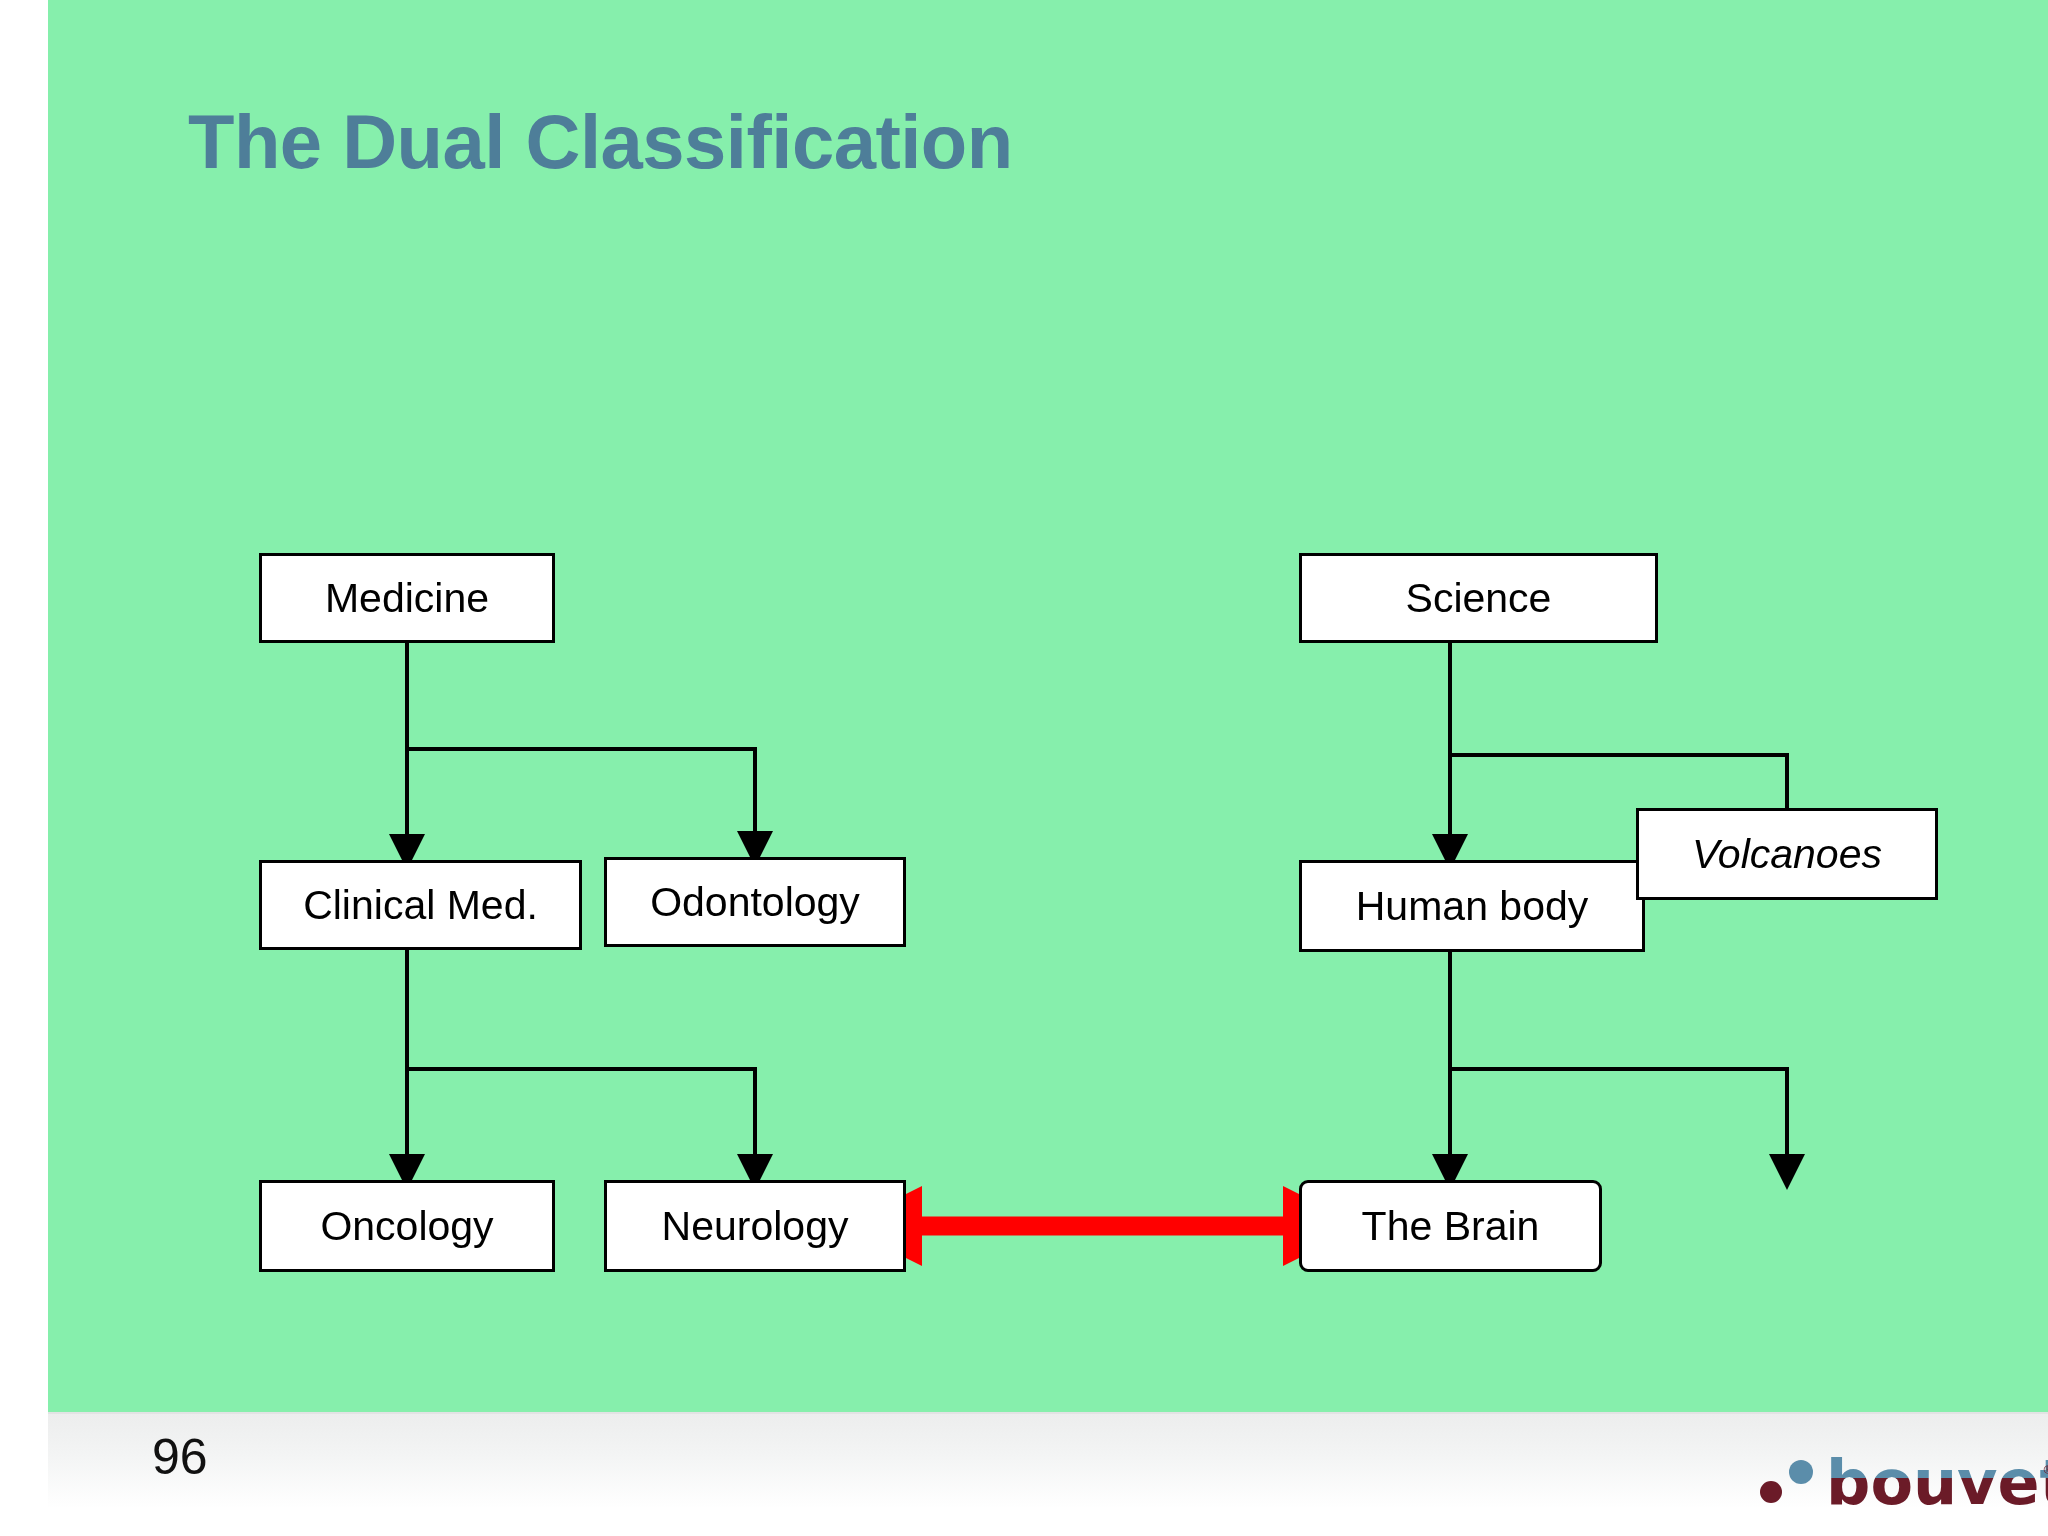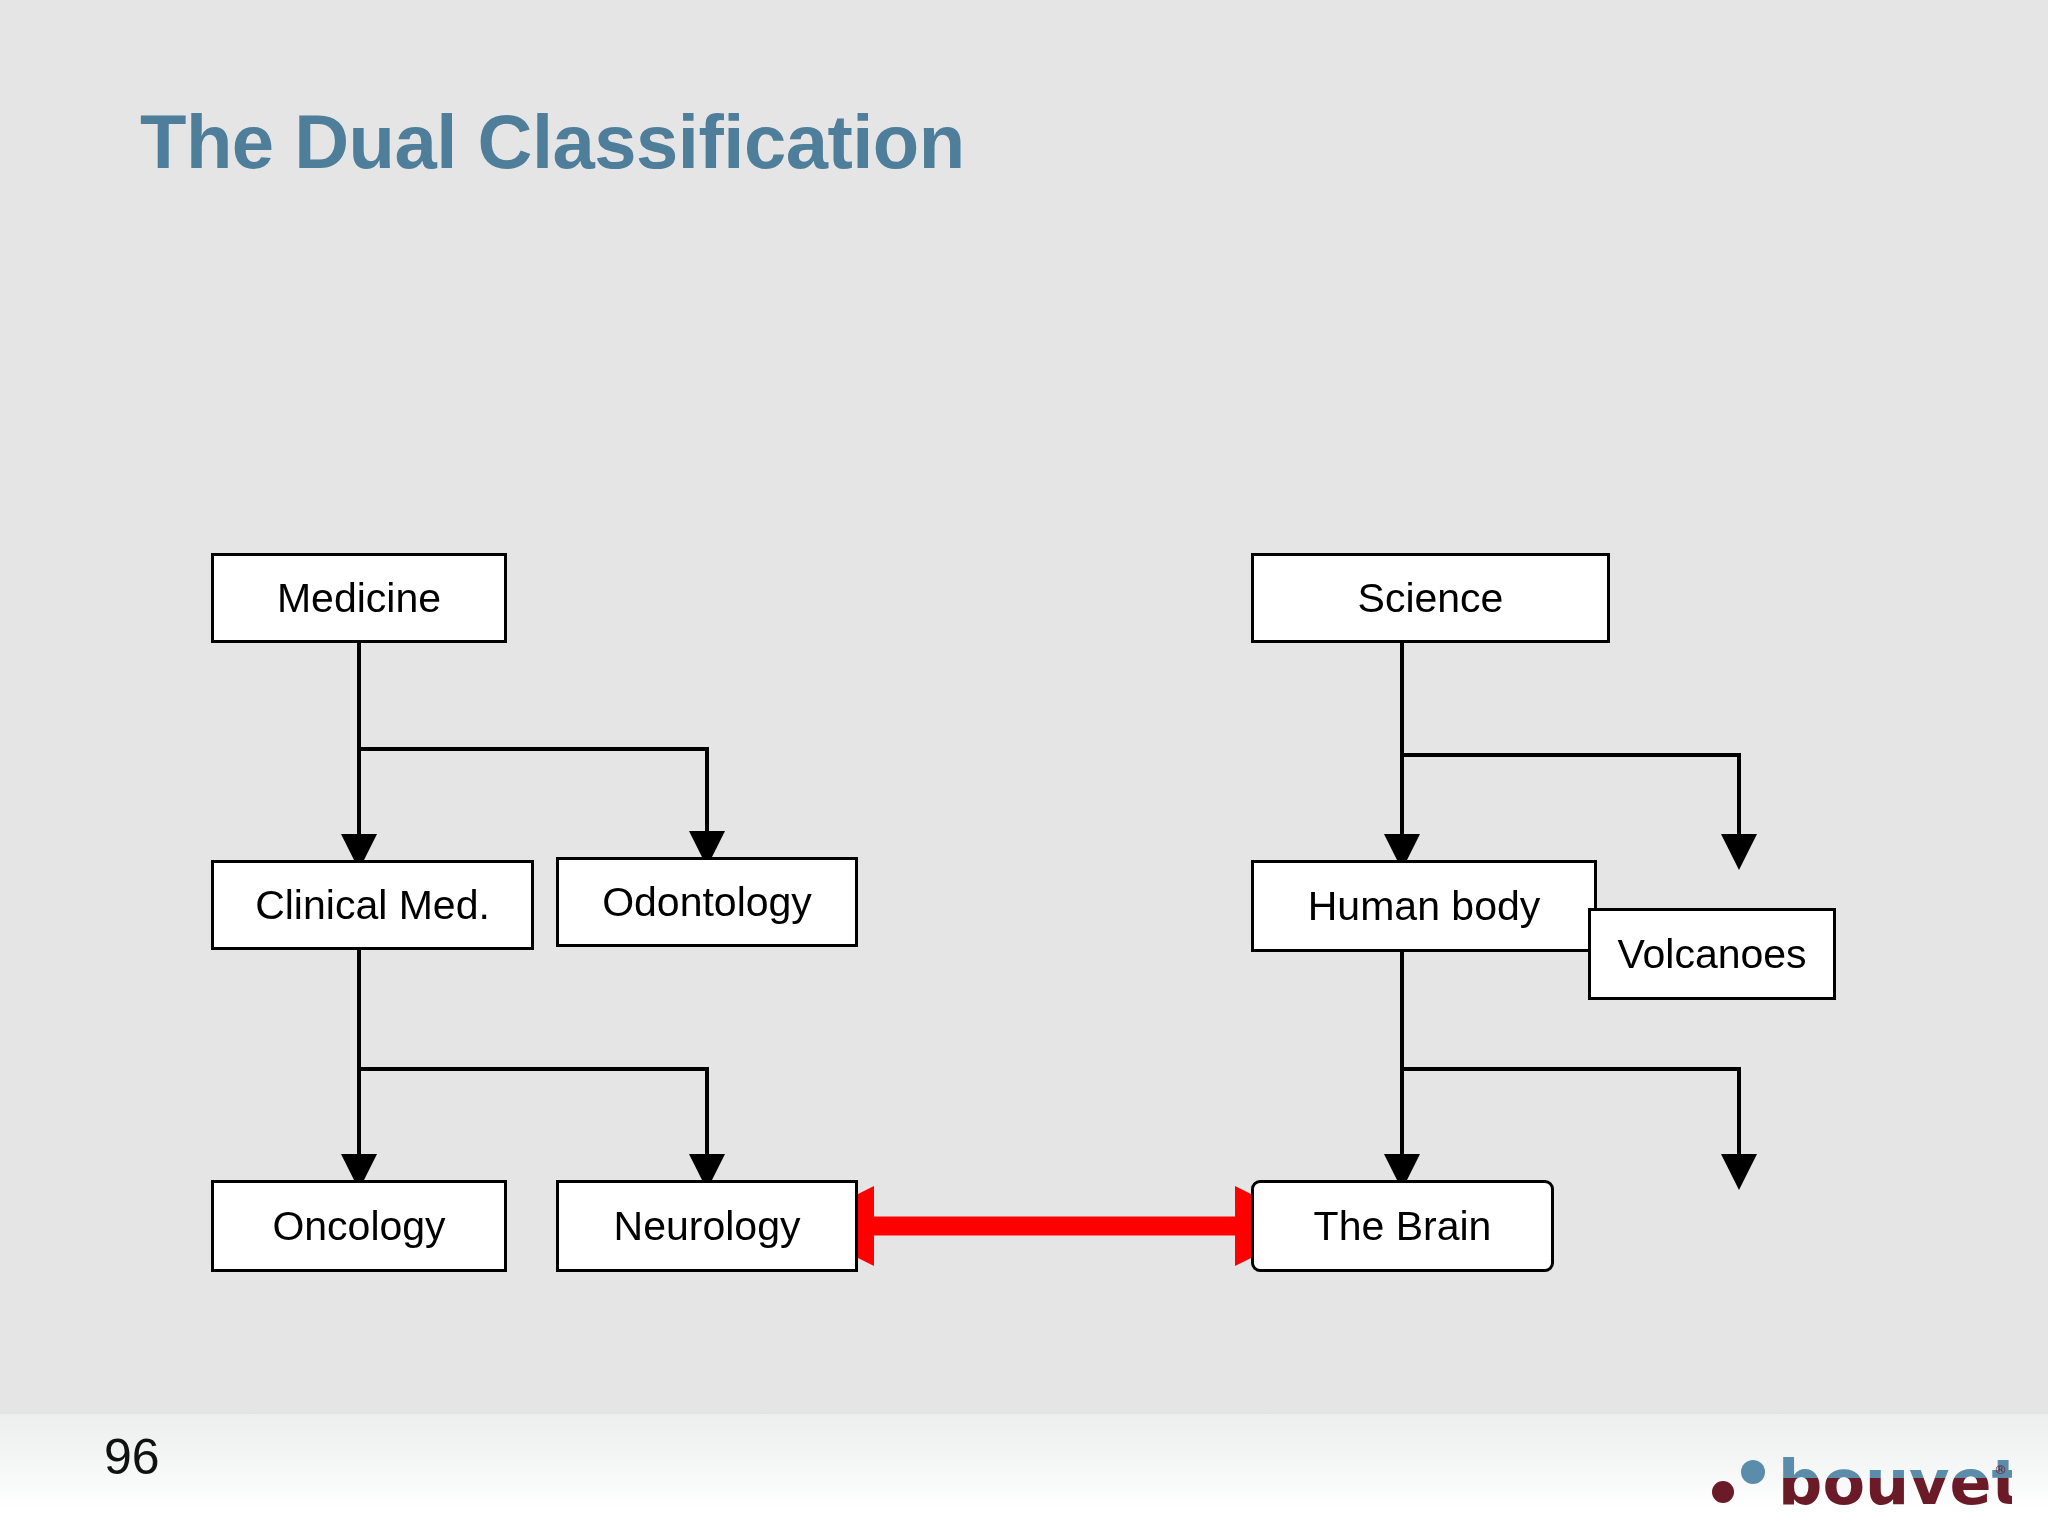--- a/index.html
+++ b/index.html
@@ -3,21 +3,21 @@
 <meta charset="utf-8">
 <style>
   html,body{margin:0;padding:0;}
   body{
     width:2048px;height:1536px;
     background:#ffffff;
     font-family:"Liberation Sans", sans-serif;
     overflow:hidden;
     position:relative;
   }
-  #slide{position:absolute;inset:0;background:#e5e5e5;}
+  #slide{position:absolute;inset:0;background:#86efac;margin-left:48px;}
 
   
   #title{
     position:absolute;
     left:140px; top:100px;
     font-size:76px;
     font-weight:bold;
     color:#4E7E99;
     letter-spacing:-0.5px;
     white-space:nowrap;
@@ -46,21 +46,21 @@
   
   #n-medicine   {left:211px; top:553px;  width:296px; height:90px;}
   #n-clinical   {left:211px; top:860px;  width:323px; height:90px;}
   #n-odontology {left:556px; top:857px;  width:302px; height:90px;}
   #n-oncology   {left:211px; top:1180px; width:296px; height:92px;}
   #n-neurology  {left:556px; top:1180px; width:302px; height:92px;}
 
   
   #n-science    {left:1251px; top:553px;  width:359px; height:90px;}
   #n-humanbody  {left:1251px; top:860px;  width:346px; height:92px;}
-  #n-volcanoes  {left:1588px; top:908px;  width:248px; height:92px;}
+  #n-volcanoes  {left:1588px; top:808px;  width:302px; height:92px;font-style:italic;}
   #n-brain      {left:1251px; top:1180px; width:303px; height:92px;border-radius:9px;}
   #n-hormones   {left:1588px; top:1180px; width:302px; height:92px;}
 
   
   #footer-band{
     position:absolute;left:0;top:1412px;width:2048px;height:124px;
     background:linear-gradient(180deg,#eceded 0%,#f4f5f5 38%,#ffffff 78%);
   }
   #footer-hairline{
     position:absolute;left:0;top:1412px;width:2048px;height:2px;background:#e2e3e4;

